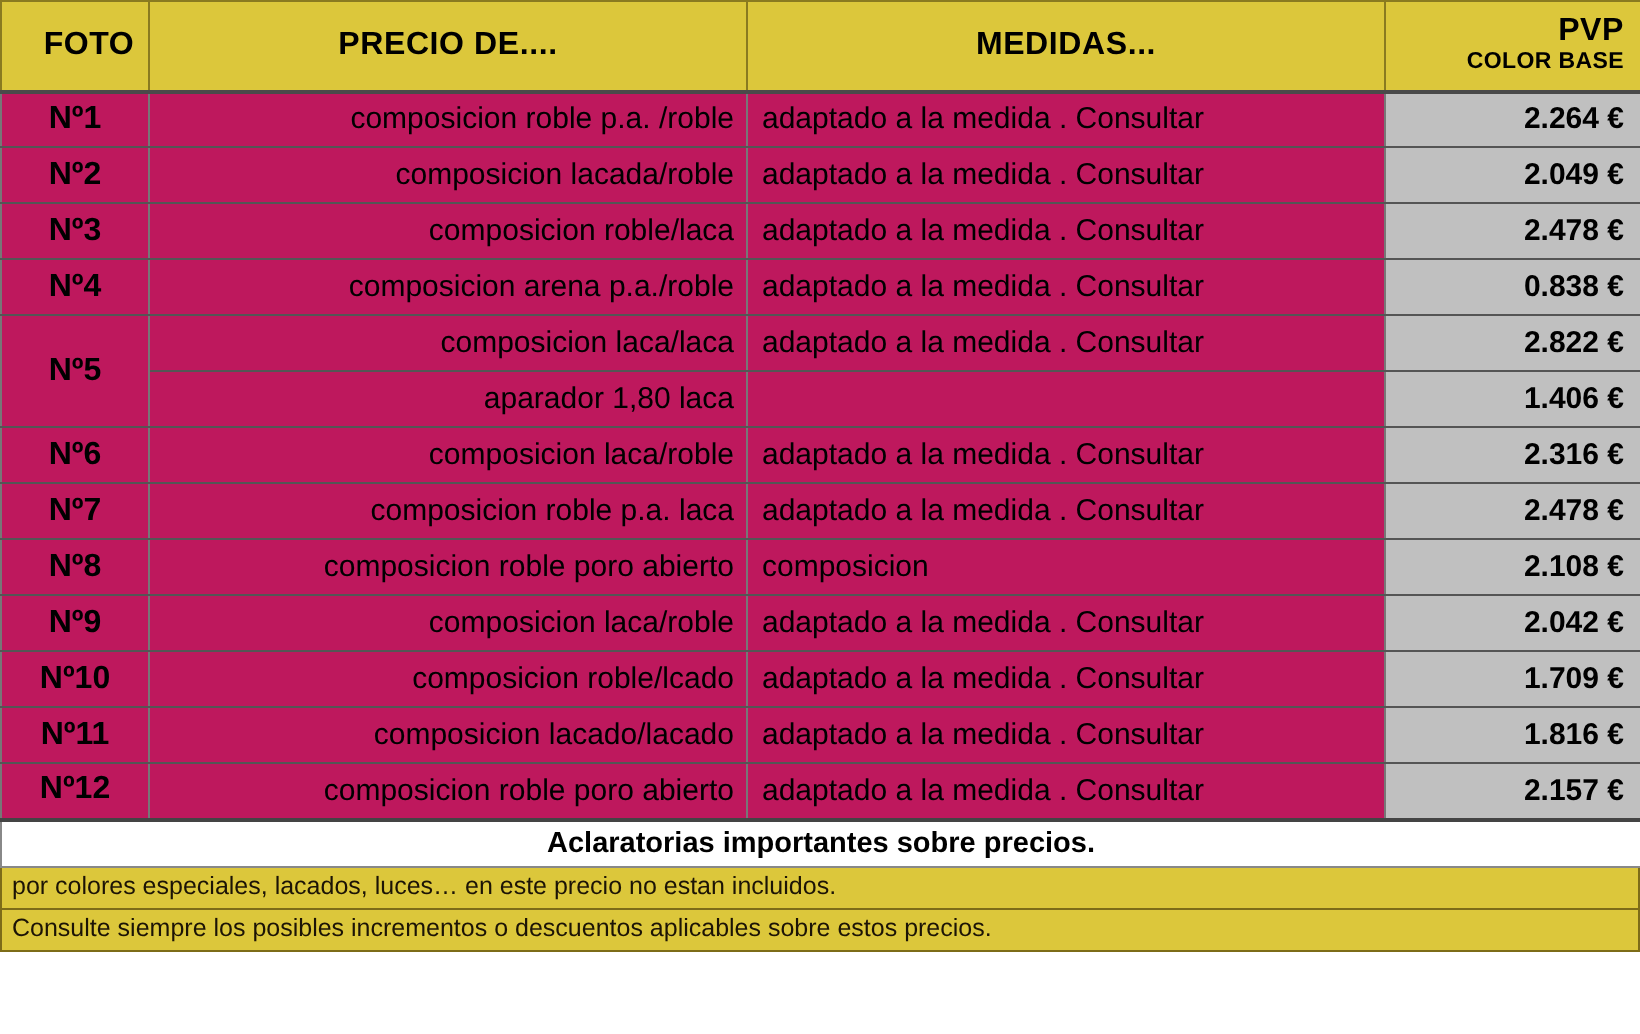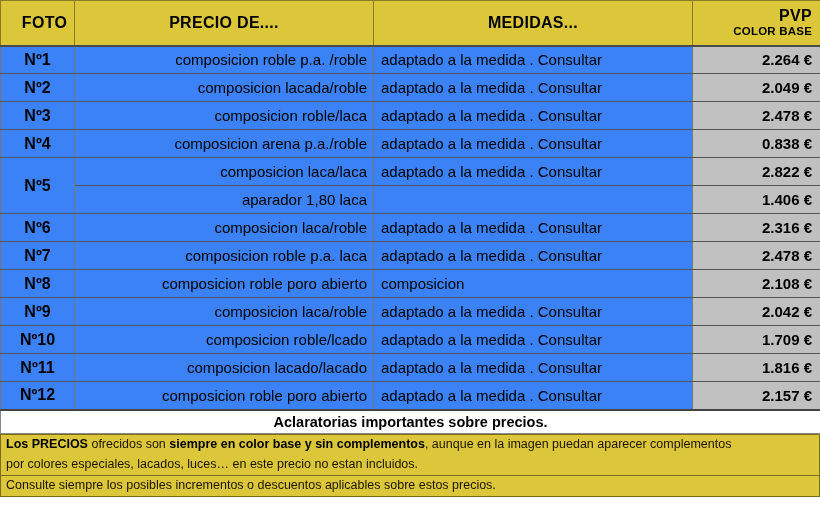--- a/index.html
+++ b/index.html
@@ -68,21 +68,21 @@
   
   tr.data-row { height: 28px; }
 
   td.cell {
     border: 1px solid #777777;
     border-top-color: #555555;
     border-bottom-color: #555555;
     font-size: 15px;
     color: #000000;
     vertical-align: middle;
-    background: #3b82f6;
+    background: #be185d;
     padding: 0 6px;
     white-space: nowrap;
     overflow: hidden;
   }
 
   td.cell-foto {
     text-align: center;
     font-weight: bold;
     font-size: 16px;
     padding: 0;
@@ -244,23 +244,20 @@
     <tfoot>
       <tr class="notes-title-row">
         <td class="notes-title" colspan="4">Aclaratorias importantes sobre precios.</td>
       </tr>
     </tfoot>
   </table>
 
   <table class="notes">
     <tbody id="notes-body">
         <tr>
-          <td class="note note-top-open"><b>Los PRECIOS </b><span>ofrecidos son </span><b>siempre en color base y sin complementos</b><span>,  aunque en la imagen puedan aparecer complementos</span></td>
-        </tr>
-        <tr>
           <td class="note note-cont"><span>por colores especiales, lacados, luces…  en este precio no estan incluidos.</span></td>
         </tr>
         <tr>
           <td class="note"><span>Consulte siempre los posibles incrementos o descuentos aplicables sobre estos precios.</span></td>
         </tr>
       </tbody>
   </table>
 
 </div>
 

